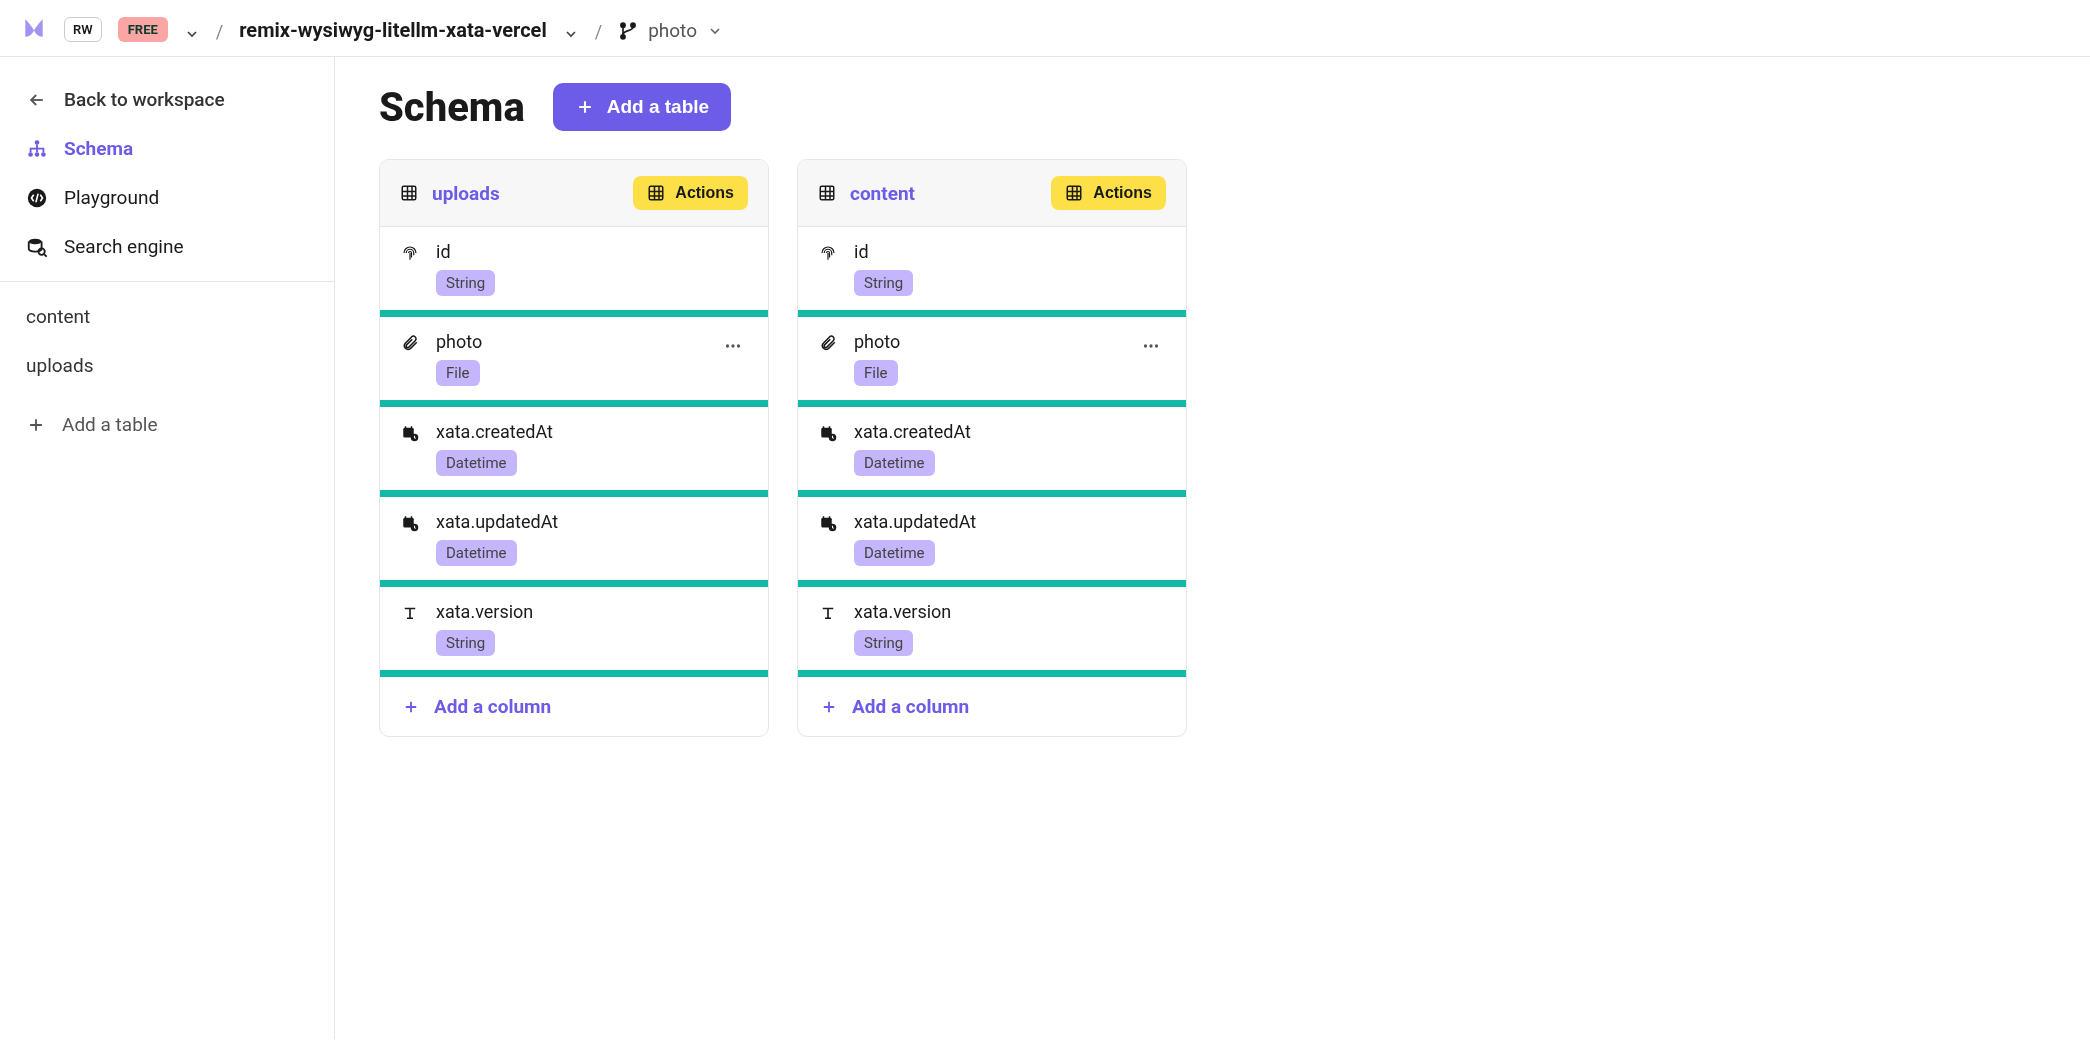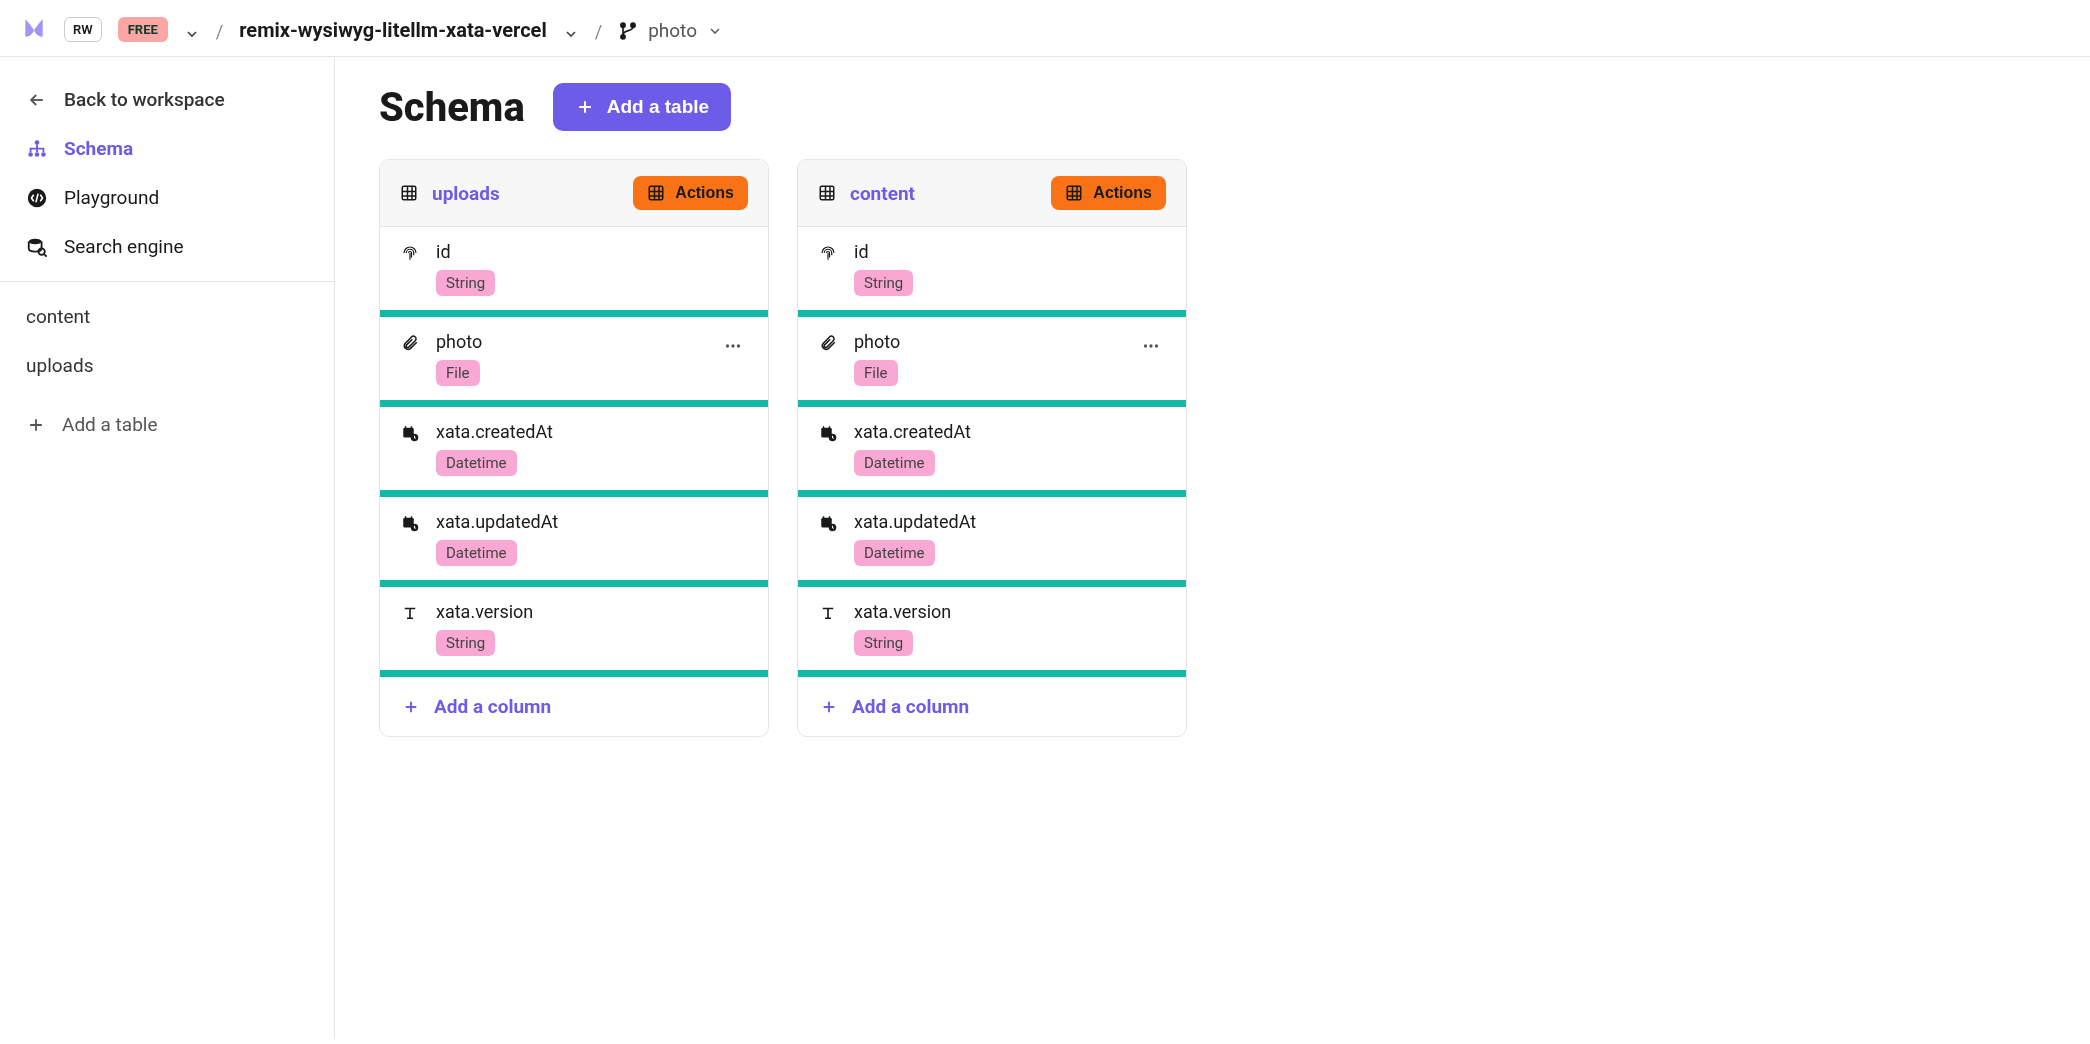--- a/index.html
+++ b/index.html
@@ -145,21 +145,21 @@
       display: flex;
       align-items: center;
       gap: 14px;
     }
     .table-name {
       color: #6c5ce7;
       font-weight: 700;
       font-size: 19px;
     }
     .actions-btn {
-      background: #f97316;
+      background: #fde047;
       border: none;
       border-radius: 8px;
       padding: 8px 14px;
       font-size: 16px;
       font-weight: 600;
       display: flex;
       align-items: center;
       gap: 10px;
       cursor: pointer;
       color: #1a1a1a;
@@ -178,21 +178,21 @@
       align-items: flex-start;
     }
     .col-icon {
       width: 20px; height: 20px;
       margin-top: 2px;
       display: flex; align-items: center; justify-content: center;
     }
     .col-info { display: flex; flex-direction: column; gap: 8px; }
     .col-name { font-size: 18px; color: #1a1a1a; }
     .col-type {
-      background: #f9a8d4;
+      background: #c4b5fd;
       border-radius: 6px;
       padding: 4px 10px;
       font-size: 15px;
       color: #444;
       width: fit-content;
     }
     .row-menu {
       color: #555;
       cursor: pointer;
       padding: 4px;

